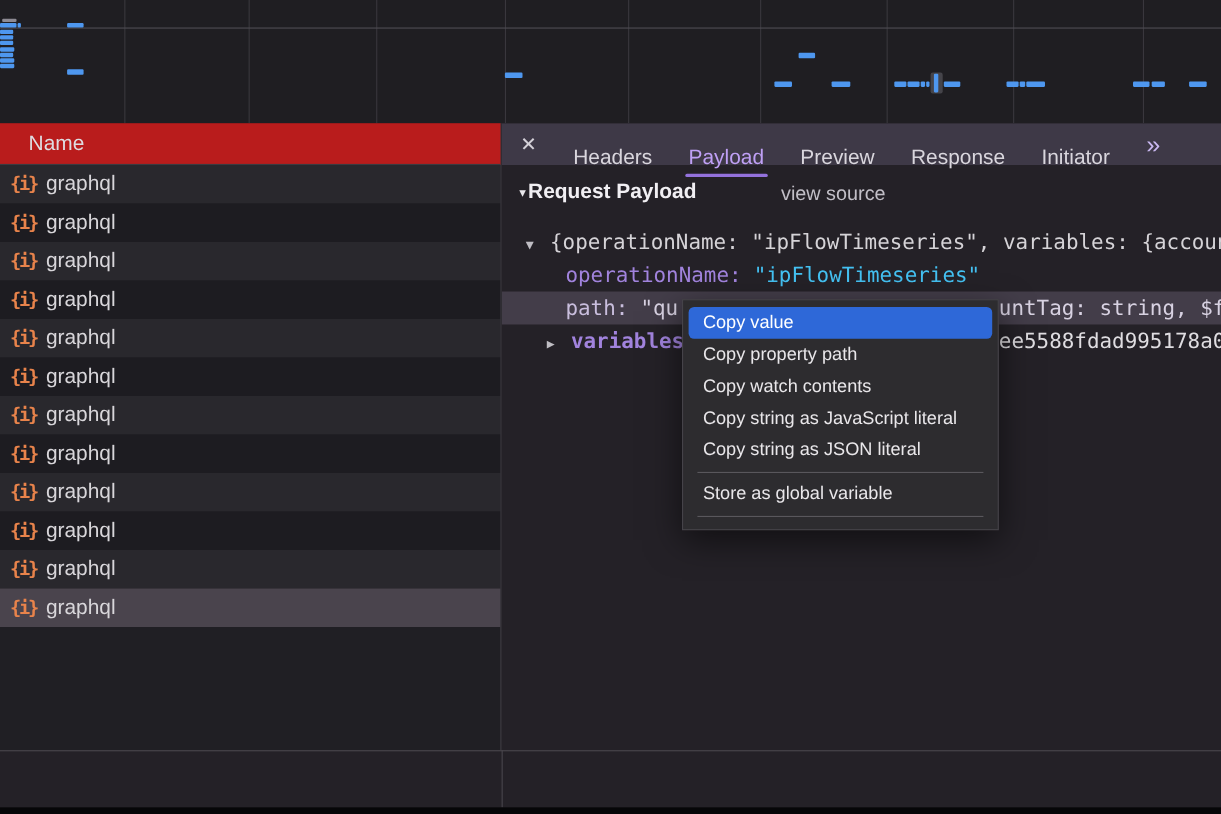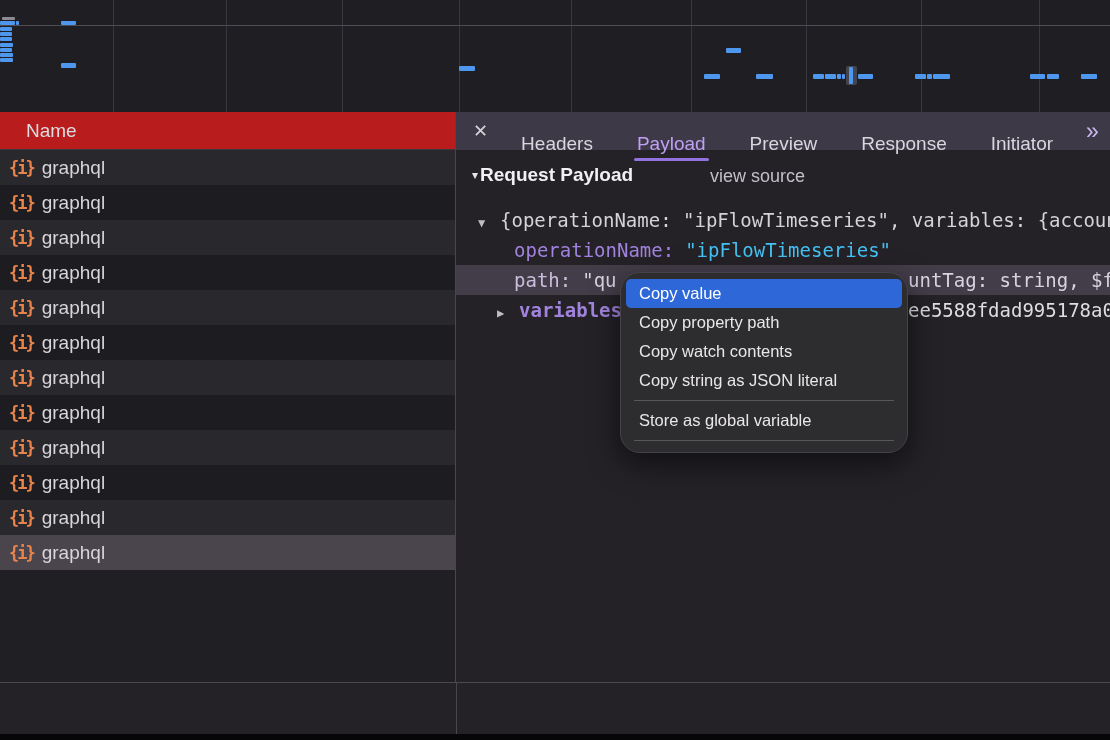--- a/index.html
+++ b/index.html
@@ -57,21 +57,21 @@
   .l4 .tri { width:14px; }
   .l4 .key { margin-left:8px;font-weight:bold; }
   .sp { margin-left:11px; }
 
   
   .footer { position:absolute; left:0; top:682px; width:1110px; height:52px; background:#242127; border-top:1px solid #4b484e; }
   .footer-vdiv { position:absolute; left:456px; top:682px; width:1px; height:52px; background:#49464d; }
   .bottom-bar { position:absolute; left:0; top:734px; width:1110px; height:6px; background:#060608; }
 
   
-  .menu { position:absolute; left:620px; top:272px; width:288px; background:#2d2c2f; border:1px solid #454349; border-radius:20px; padding:6px 0; box-shadow:0 10px 30px rgba(0,0,0,0.55); z-index:50; font-family:"Liberation Sans", sans-serif; font-size:16.5px; color:#e9e7ea; }
+  .menu { position:absolute; left:620px; top:272px; width:288px; background:#2d2c2f; border:1px solid #454349; border-radius:0; padding:6px 0; box-shadow:0 10px 30px rgba(0,0,0,0.55); z-index:50; font-family:"Liberation Sans", sans-serif; font-size:16.5px; color:#e9e7ea; }
   .menu-item { height:29px; display:flex; align-items:center; padding:0 13px; margin:0 5px; border-radius:5px; white-space:nowrap; }
   .menu-item.hl { background:#2e68d8; color:#ffffff; }
   .menu-sep { height:1px; background:#59575c; margin:5px 13px; }
 </style>
 </head>
 <body>
 
 <div class="stage">
 
   <div class="overview">
@@ -169,21 +169,21 @@
           <div class="row selected">
             <span class="json-icon">{i}</span>
             <span>graphql</span>
           </div>
         </div>
     </div>
 
     <div class="right-panel">
       <div class="tabbar">
         <span class="close-x">✕</span>
-        <span style="display:flex;gap:44px;margin-top:26px;" id="tabs-slot">
+        <span style="display:flex;gap:33px;margin-top:26px;" id="tabs-slot">
             <span class="tab">Headers</span>
             <span class="tab active">Payload</span>
             <span class="tab">Preview</span>
             <span class="tab">Response</span>
             <span class="tab">Initiator</span>
           </span>
         <span class="overflow-tabs">»</span>
       </div>
 
       <div class="payload">
@@ -215,19 +215,20 @@
   </div>
 
   <div class="footer"></div>
   <div class="footer-vdiv"></div>
   <div class="bottom-bar"></div>
 
   <div class="menu" id="menu-slot">
       <div class="menu-item hl">Copy value</div>
       <div class="menu-item">Copy property path</div>
       <div class="menu-item">Copy watch contents</div>
+      <div class="menu-item">Copy string as JavaScript literal</div>
       <div class="menu-item">Copy string as JSON literal</div>
       <div class="menu-sep"></div>
       <div class="menu-item">Store as global variable</div>
       <div class="menu-sep"></div>
     </div>
 
 </div>
 
 </body></html>

